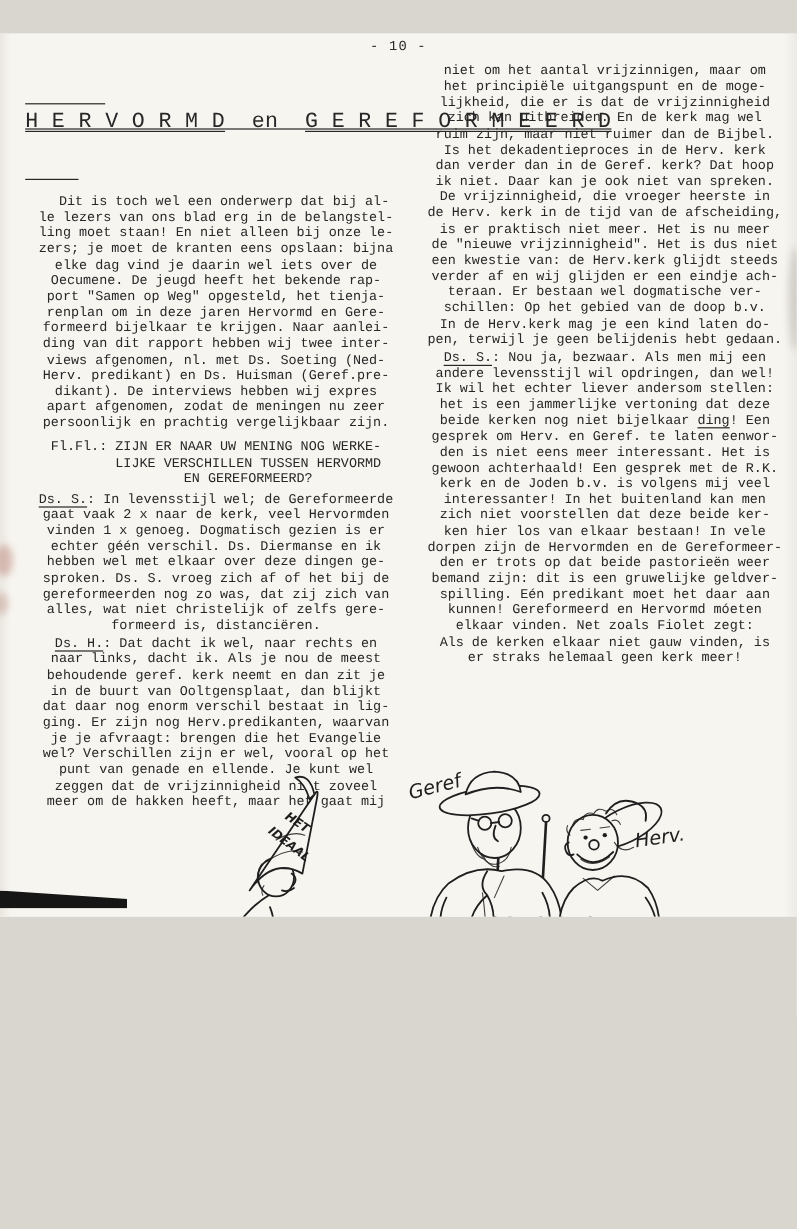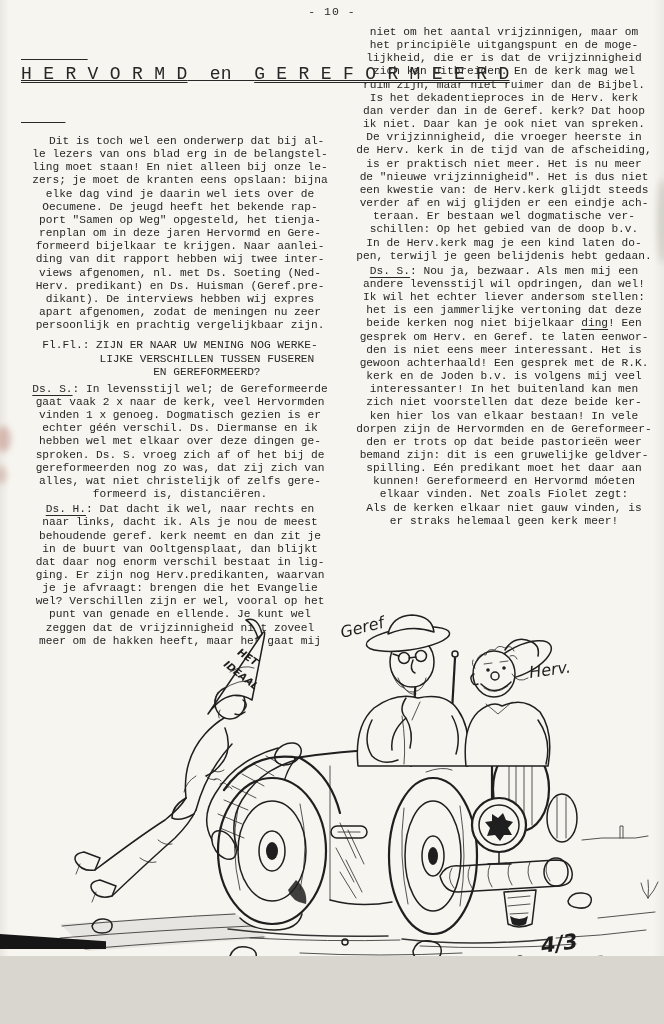--- a/index.html
+++ b/index.html
@@ -1,22 +1,23 @@
 <!DOCTYPE html>
 <html><head>
 <meta charset="utf-8">
 <style>
   html,body{margin:0;padding:0;background:#d9d6d0;}
   .page{
-    position:relative;width:664px;height:956px;overflow:hidden;
+    position:relative;width:664px;height:736px;overflow:hidden;
     background:
       linear-gradient(90deg,#eae7e1 0,#f7f5f0 9px,#f7f5f0 653px,#edebe5 664px),
       #f7f5f0;
     font-family:"Liberation Mono","DejaVu Sans Mono",monospace;
     color:#262626;
+    margin-top:28px;
   }
   .page-number{position:absolute;top:5px;left:0;right:0;text-align:center;
     font-size:11.5px;letter-spacing:1px;color:#2a2a2a;}
   .col{position:absolute;font-size:11.2px;line-height:13.15px;color:#272727;}
   .col-left{left:21px;top:22px;width:318px;}
   .col-right{left:347px;top:26px;width:314px;}
   .blk{margin:0 0 2px;white-space:pre-wrap;text-align:center;}
   .q{margin:7px 0 4px;}
   .u{text-decoration:underline;text-underline-offset:2.5px;text-decoration-thickness:1px;}
   .title{font-size:18px;line-height:21px;margin:0 0 8px;white-space:pre;letter-spacing:.3px;text-decoration:underline;}
@@ -59,21 +60,21 @@
 port "Samen op Weg" opgesteld, het tienja-
 renplan om in deze jaren Hervormd en Gere-
 formeerd bijelkaar te krijgen. Naar aanlei-
 ding van dit rapport hebben wij twee inter-
 views afgenomen, nl. met Ds. Soeting (Ned-
 Herv. predikant) en Ds. Huisman (Geref.pre-
 dikant). De interviews hebben wij expres
 apart afgenomen, zodat de meningen nu zeer
 persoonlijk en prachtig vergelijkbaar zijn.</p>
     <p class="blk q">Fl.Fl.: ZIJN ER NAAR UW MENING NOG WERKE-
-        LIJKE VERSCHILLEN TUSSEN FUSEREN
+        LIJKE VERSCHILLEN TUSSEN HERVORMD
         EN GEREFORMEERD?</p>
     <p class="blk"><span class="u">Ds. S.</span><span>: In levensstijl wel; de Gereformeerde
 gaat vaak 2 x naar de kerk, veel Hervormden
 vinden 1 x genoeg. Dogmatisch gezien is er
 echter géén verschil. Ds. Diermanse en ik
 hebben wel met elkaar over deze dingen ge-
 sproken. Ds. S. vroeg zich af of het bij de
 gereformeerden nog zo was, dat zij zich van
 alles, wat niet christelijk of zelfs gere-
 formeerd is, distanciëren.</span></p>

